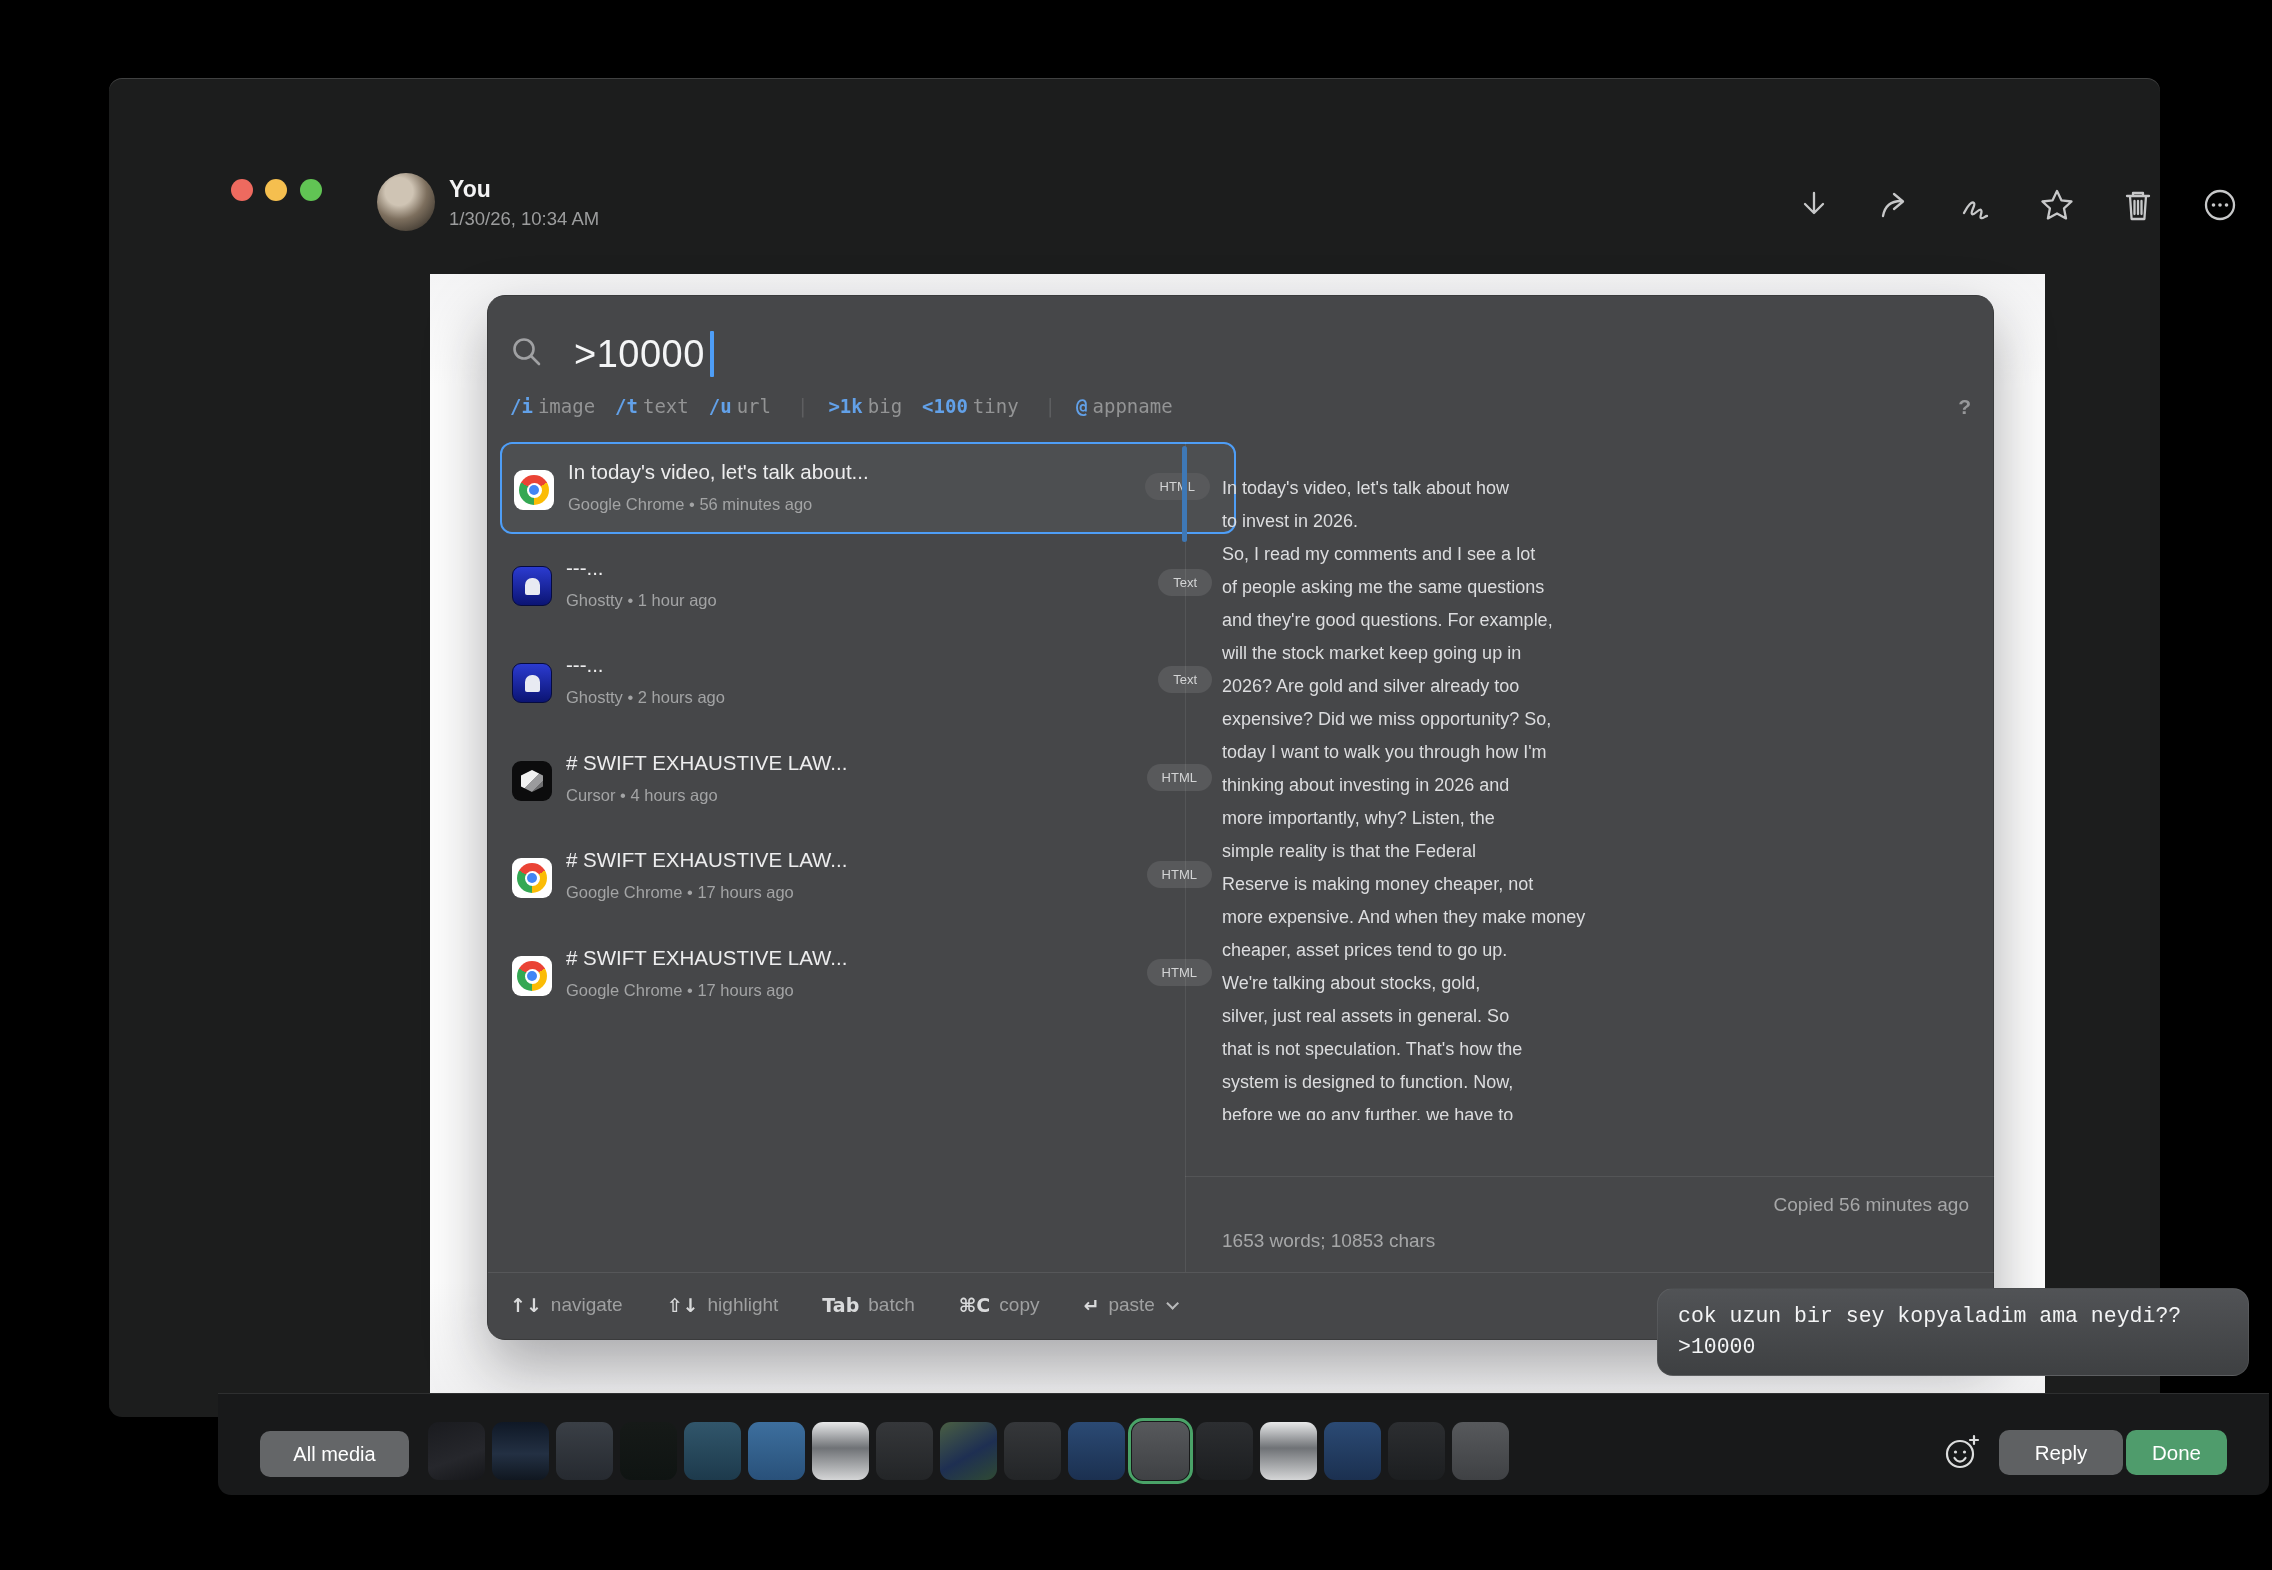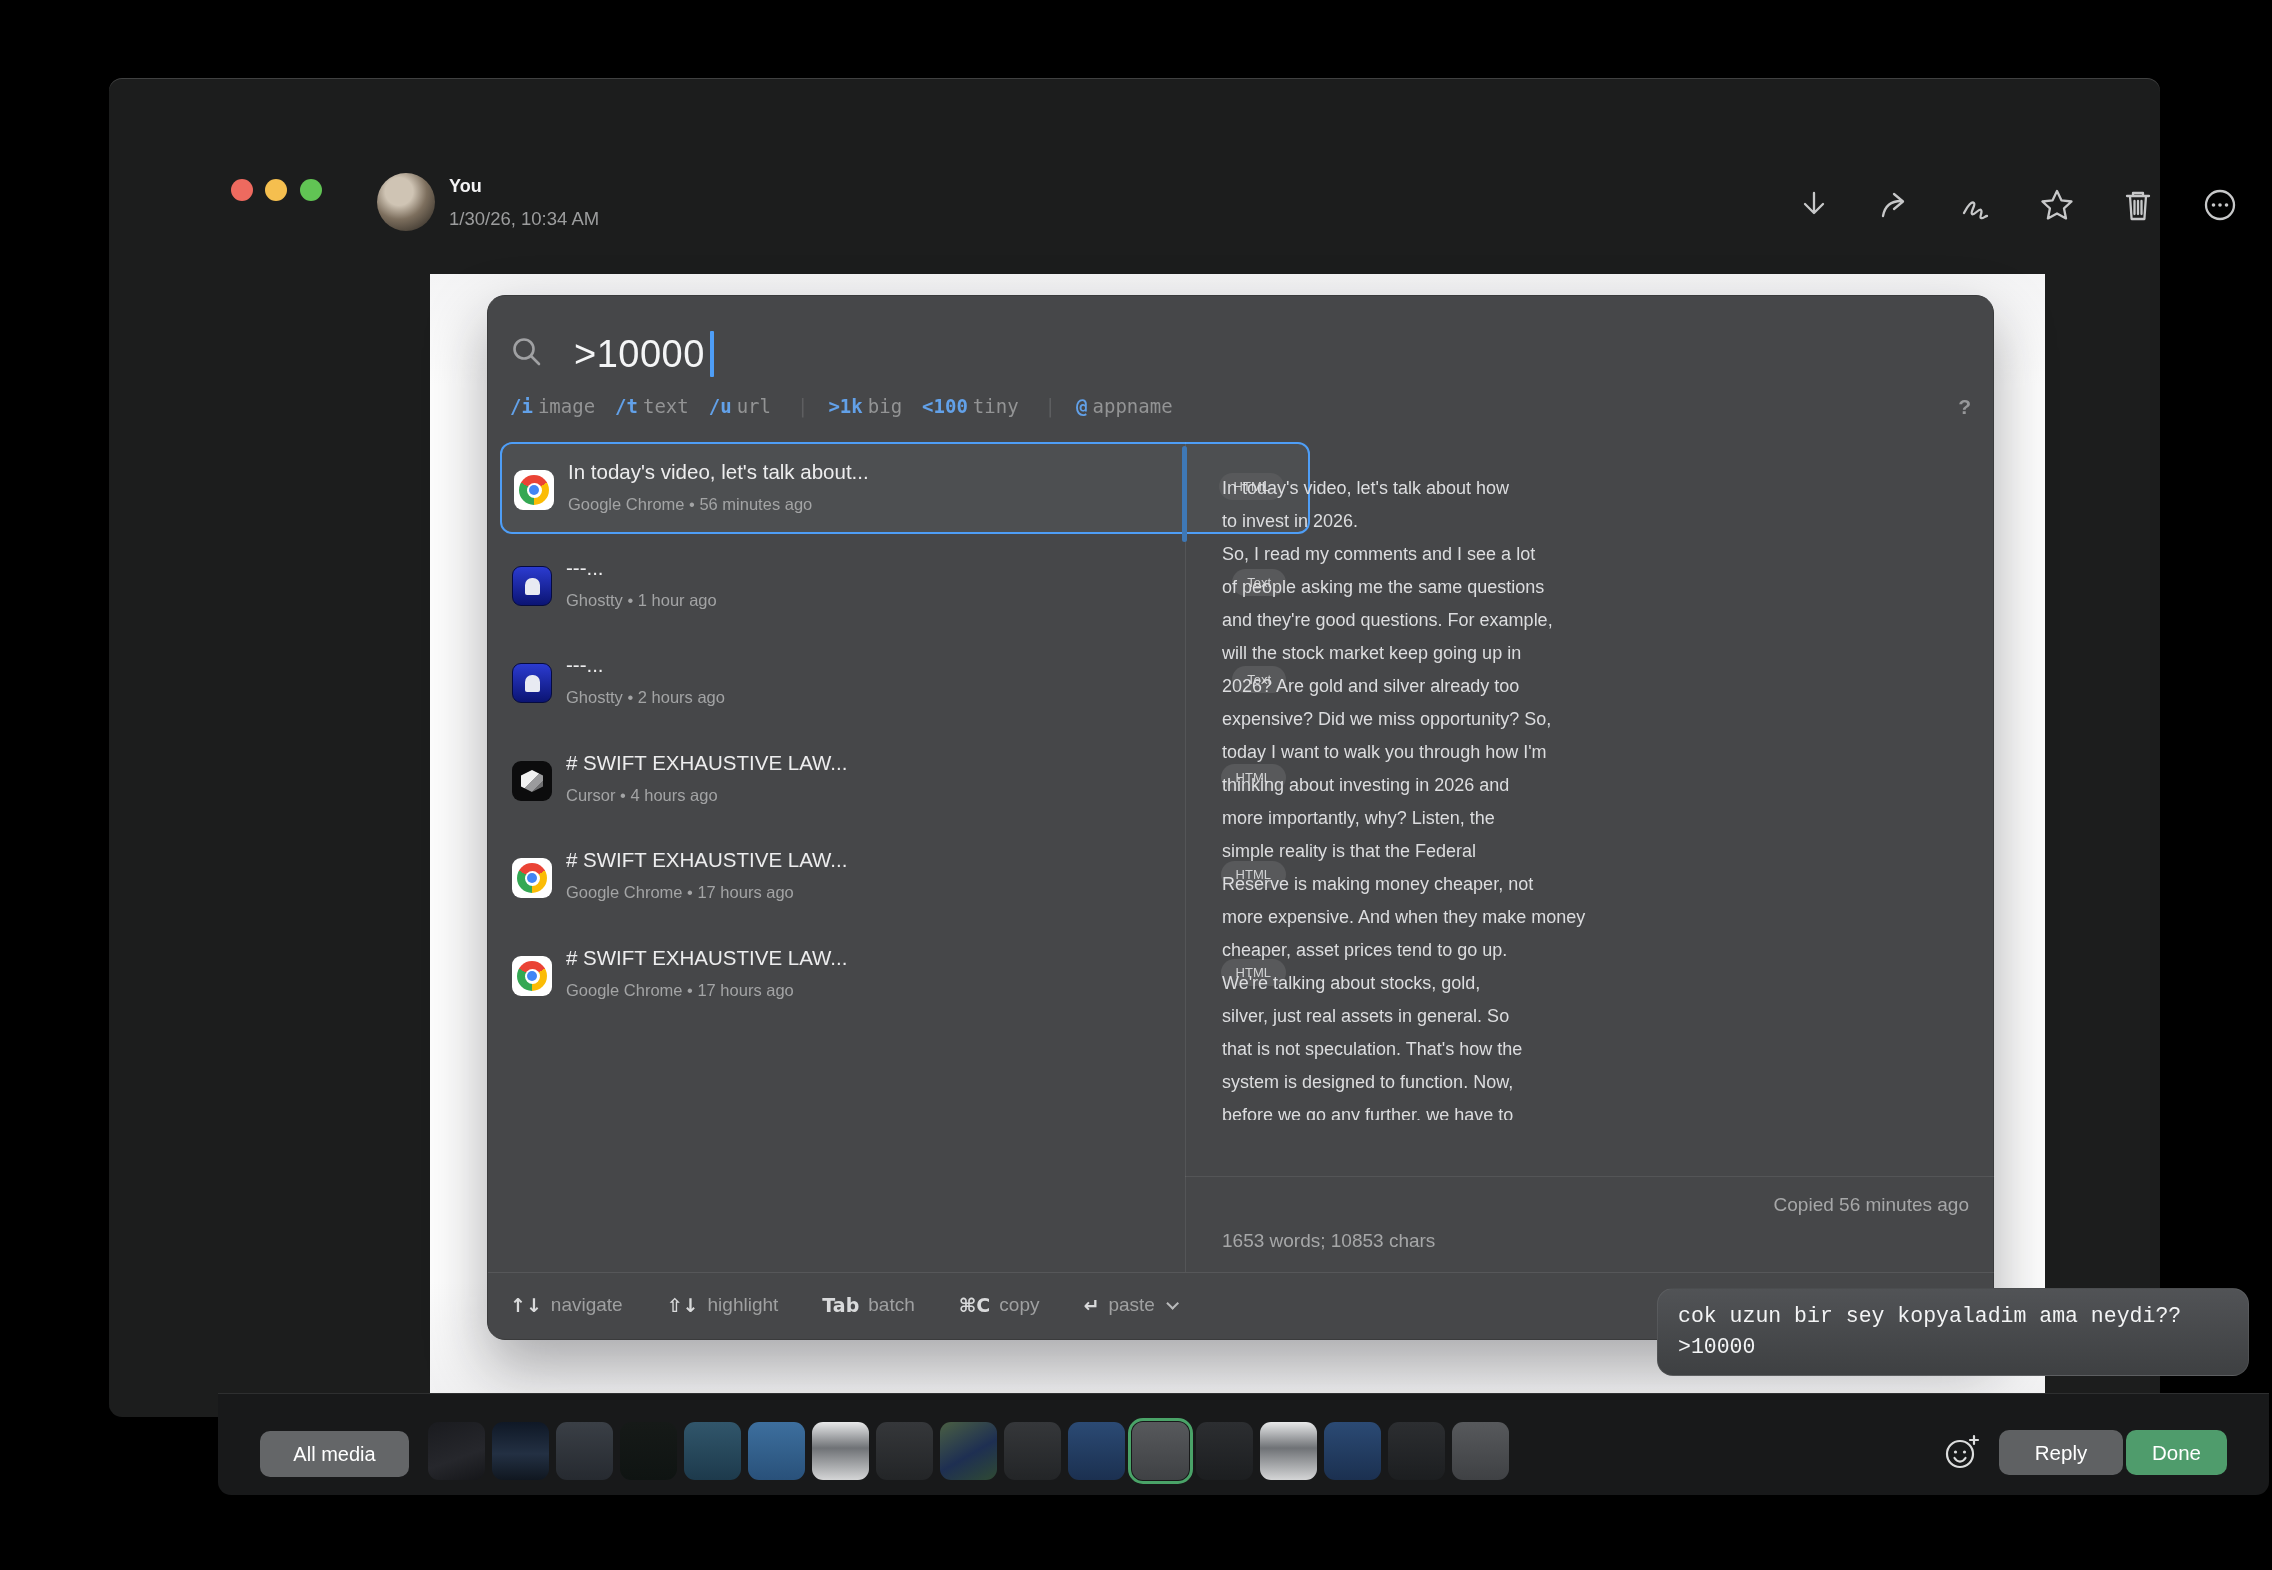--- a/index.html
+++ b/index.html
@@ -10,39 +10,39 @@
 
   
   #window{left:109px;top:78px;width:2051px;height:1339px;background:#1c1d1d;border-radius:13px;
           box-shadow:inset 0 1px 0 rgba(255,255,255,.16),0 40px 90px rgba(0,0,0,.75);}
   .traffic{width:22px;height:22px;border-radius:50%;top:101px;}
   #tl-close{left:122px;background:#ee6a5f;}
   #tl-min{left:156px;background:#f5bf4f;}
   #tl-zoom{left:191px;background:#61c454;}
   #avatar{left:268px;top:95px;width:58px;height:58px;border-radius:50%;
           background:radial-gradient(circle at 38% 32%,#cfc4b4 0 26%,#7d6f5e 52%,#4a4238 78%,#2e2a24);}
-  #sender-name{left:340px;top:98px;font-size:18px;font-weight:700;color:#f3f3f4;}
+  #sender-name{left:340px;top:98px;font-size:23px;font-weight:700;color:#f3f3f4;}
   #msg-time{left:340px;top:130px;font-size:18.5px;color:#9c9d9e;}
   .hicon{top:106px;width:42px;height:42px;display:flex;align-items:center;justify-content:center;cursor:pointer;}
   .hicon svg{stroke:#c7c8c9;fill:none;stroke-width:2.3;stroke-linecap:round;stroke-linejoin:round;}
 
   
   #shot{left:321px;top:196px;width:1615px;height:1119px;background:linear-gradient(180deg,#f4f4f5,#fdfdfd 10%,#fdfdfd 90%,#f1f1f2);}
   #panel{position:absolute;left:57px;top:21px;width:1507px;height:1045px;background:#464749;border:1px solid #3a3b3c;
          border-radius:18px;box-shadow:0 26px 60px rgba(20,20,25,.35);}
   #search-row{position:absolute;left:22px;top:30px;width:900px;height:56px;display:flex;align-items:center;}
   #search-query{margin-left:30px;font-size:38px;color:#f4f5f6;letter-spacing:.5px;}
   #caret{display:inline-block;width:4px;height:46px;background:#4e9ef7;margin-left:5px;vertical-align:-8px;border-radius:1px;}
   #hints{position:absolute;left:22px;top:99px;font-family:"DejaVu Sans Mono",monospace;font-size:19px;display:flex;align-items:center;}
   #hints .accent{color:#62a1e9;font-weight:bold;margin-right:5px;}
   #hints .plain{color:#939495;margin-right:20px;}
   #hints .sep{color:#5d5e60;margin:0 20px 0 6px;}
   #help-q{position:absolute;right:22px;top:99px;color:#97989a;font-size:21px;font-weight:bold;cursor:pointer;}
 
-  .clip-row{position:absolute;left:12px;width:810px;height:92px;border-radius:12px;cursor:pointer;}
+  .clip-row{position:absolute;left:12px;width:736px;height:92px;border-radius:12px;cursor:pointer;}
   .clip-row.selected{background:#4d4f51;border:2.5px solid #4e9ef7;}
   .app-icon{position:absolute;left:12px;top:26px;width:40px;height:40px;border-radius:9px;}
   .clip-title{position:absolute;left:66px;top:16px;font-size:20.5px;font-weight:500;color:#ededee;white-space:nowrap;}
   .clip-sub{position:absolute;left:66px;top:51px;font-size:16.5px;color:#a3a4a5;white-space:nowrap;}
   .clip-badge{position:absolute;right:24px;top:29px;background:#58595b;color:#d3d4d5;font-size:13px;
               padding:6px 15px;border-radius:16px;}
   .chrome-outer{background:#fff;display:flex;align-items:center;justify-content:center;}
   .chrome-ball{width:30px;height:30px;border-radius:50%;
     background:conic-gradient(from 300deg,#ea4335 0 120deg,#fbbc05 0 240deg,#34a853 0 360deg);
     display:flex;align-items:center;justify-content:center;}

